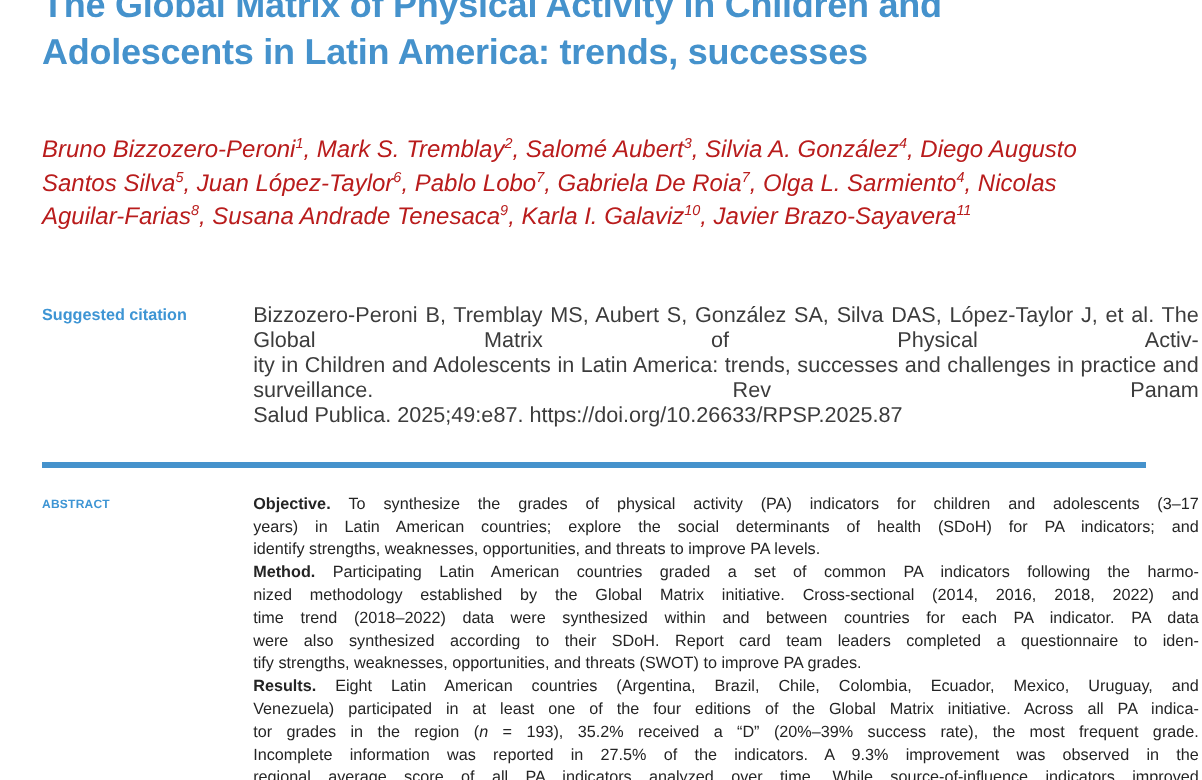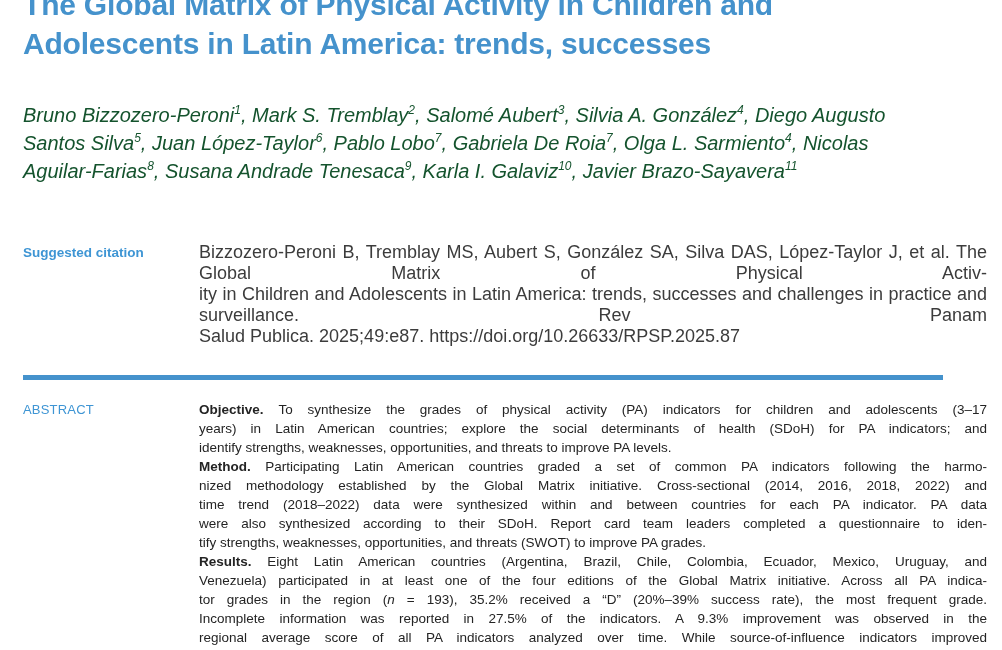--- a/index.html
+++ b/index.html
@@ -8,41 +8,41 @@
     --ink:#242424;
     --cite-ink:#3c3c3c;
   }
   *{margin:0;padding:0;box-sizing:border-box;}
   html,body{background:#ffffff;}
   body{
     width:1002px;height:650px;overflow:hidden;
     font-family:"Liberation Sans","DejaVu Sans",sans-serif;
     color:var(--ink);
   }
-  .page{width:1002px;height:650px;padding:0 39px 0 23px;overflow:hidden;}
+  .page{width:1002px;height:650px;padding:0 39px 0 35px;overflow:hidden;}
 
   
   .title{
     margin-top:-15px;
     color:var(--accent);
     font-weight:bold;
     font-size:30px;
     line-height:39px;
     letter-spacing:-0.2px;
   }
   .title .title-line{white-space:nowrap;}
 
   
   .authors{
-    margin-top:38px;
+    margin-top:48px;
     max-width:882px;
     font-style:italic;
     font-size:20px;
     line-height:28px;
-    color:#14532d;
+    color:#b91c1c;
   }
   .authors sup{font-size:60%;line-height:0;}
 
   
   .row{display:flex;align-items:flex-start;gap:36px;}
   .label-col{width:140px;flex:0 0 140px;}
   .text-col{width:788px;flex:0 0 788px;}
 
   .citation-row{margin-top:57px;}
   .citation-row .label-col .lbl{
@@ -51,21 +51,21 @@
   .citation-text{
     font-size:18px;line-height:21px;color:var(--cite-ink);
   }
 
   .rule{
     margin-top:28px;height:5px;width:920px;background:var(--accent);
   }
 
   .abstract-row{margin-top:20px;}
   .abstract-row .label-col .lbl{
-    color:var(--label-blue);font-weight:normal;font-size:13px;line-height:19px;letter-spacing:0.2px;
+    color:var(--label-blue);font-weight:bold;font-size:10px;line-height:19px;letter-spacing:0.2px;
   }
   .abstract-body{font-size:13.5px;line-height:19px;color:var(--ink);}
 
   
   .line{
     text-align:justify;
     text-align-last:justify;
     text-justify:inter-word;
     white-space:normal;
   }

